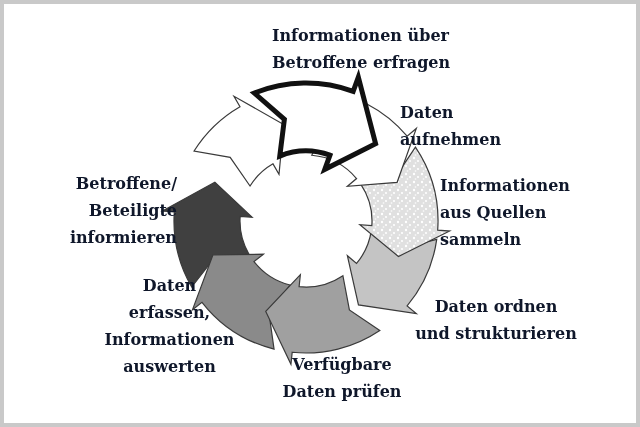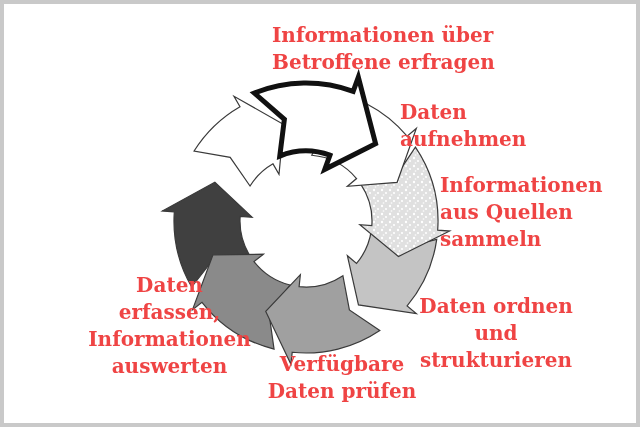--- a/index.html
+++ b/index.html
@@ -9,24 +9,24 @@
     box-sizing:border-box;
     border:4px solid #c9c9c9;
     background:#ffffff;
     overflow:hidden;
     font-family:"DejaVu Serif","Liberation Serif",serif;
   }
   #ring-svg{position:absolute;left:0;top:0;}
   .lbl{
     position:absolute;
     white-space:pre-line;
-    font-size:20px;
+    font-size:16px;
     line-height:27px;
     font-weight:600;
-    color:#ef4444;
+    color:#0f172a;
     letter-spacing:0px;
   }
   .ta-c{text-align:center;}
   .ta-r{text-align:right;}
 </style>
 </head>
 <body>
 
 <div id="frame">
 
@@ -65,15 +65,18 @@
 Daten prüfen</div>
 
   <div class="lbl ta-c" style="left:392px;top:289px;width:200px;">Daten ordnen
 und strukturieren</div>
 
   <div class="lbl ta-c" style="left:63px;top:268px;width:205px;">Daten
 erfassen,
 Informationen
 auswerten</div>
 
+  <div class="lbl ta-r" style="left:10px;top:166px;width:163px;">Betroffene/
+Beteiligte
+informieren</div>
 
 
 </div>
 
 </body></html>

